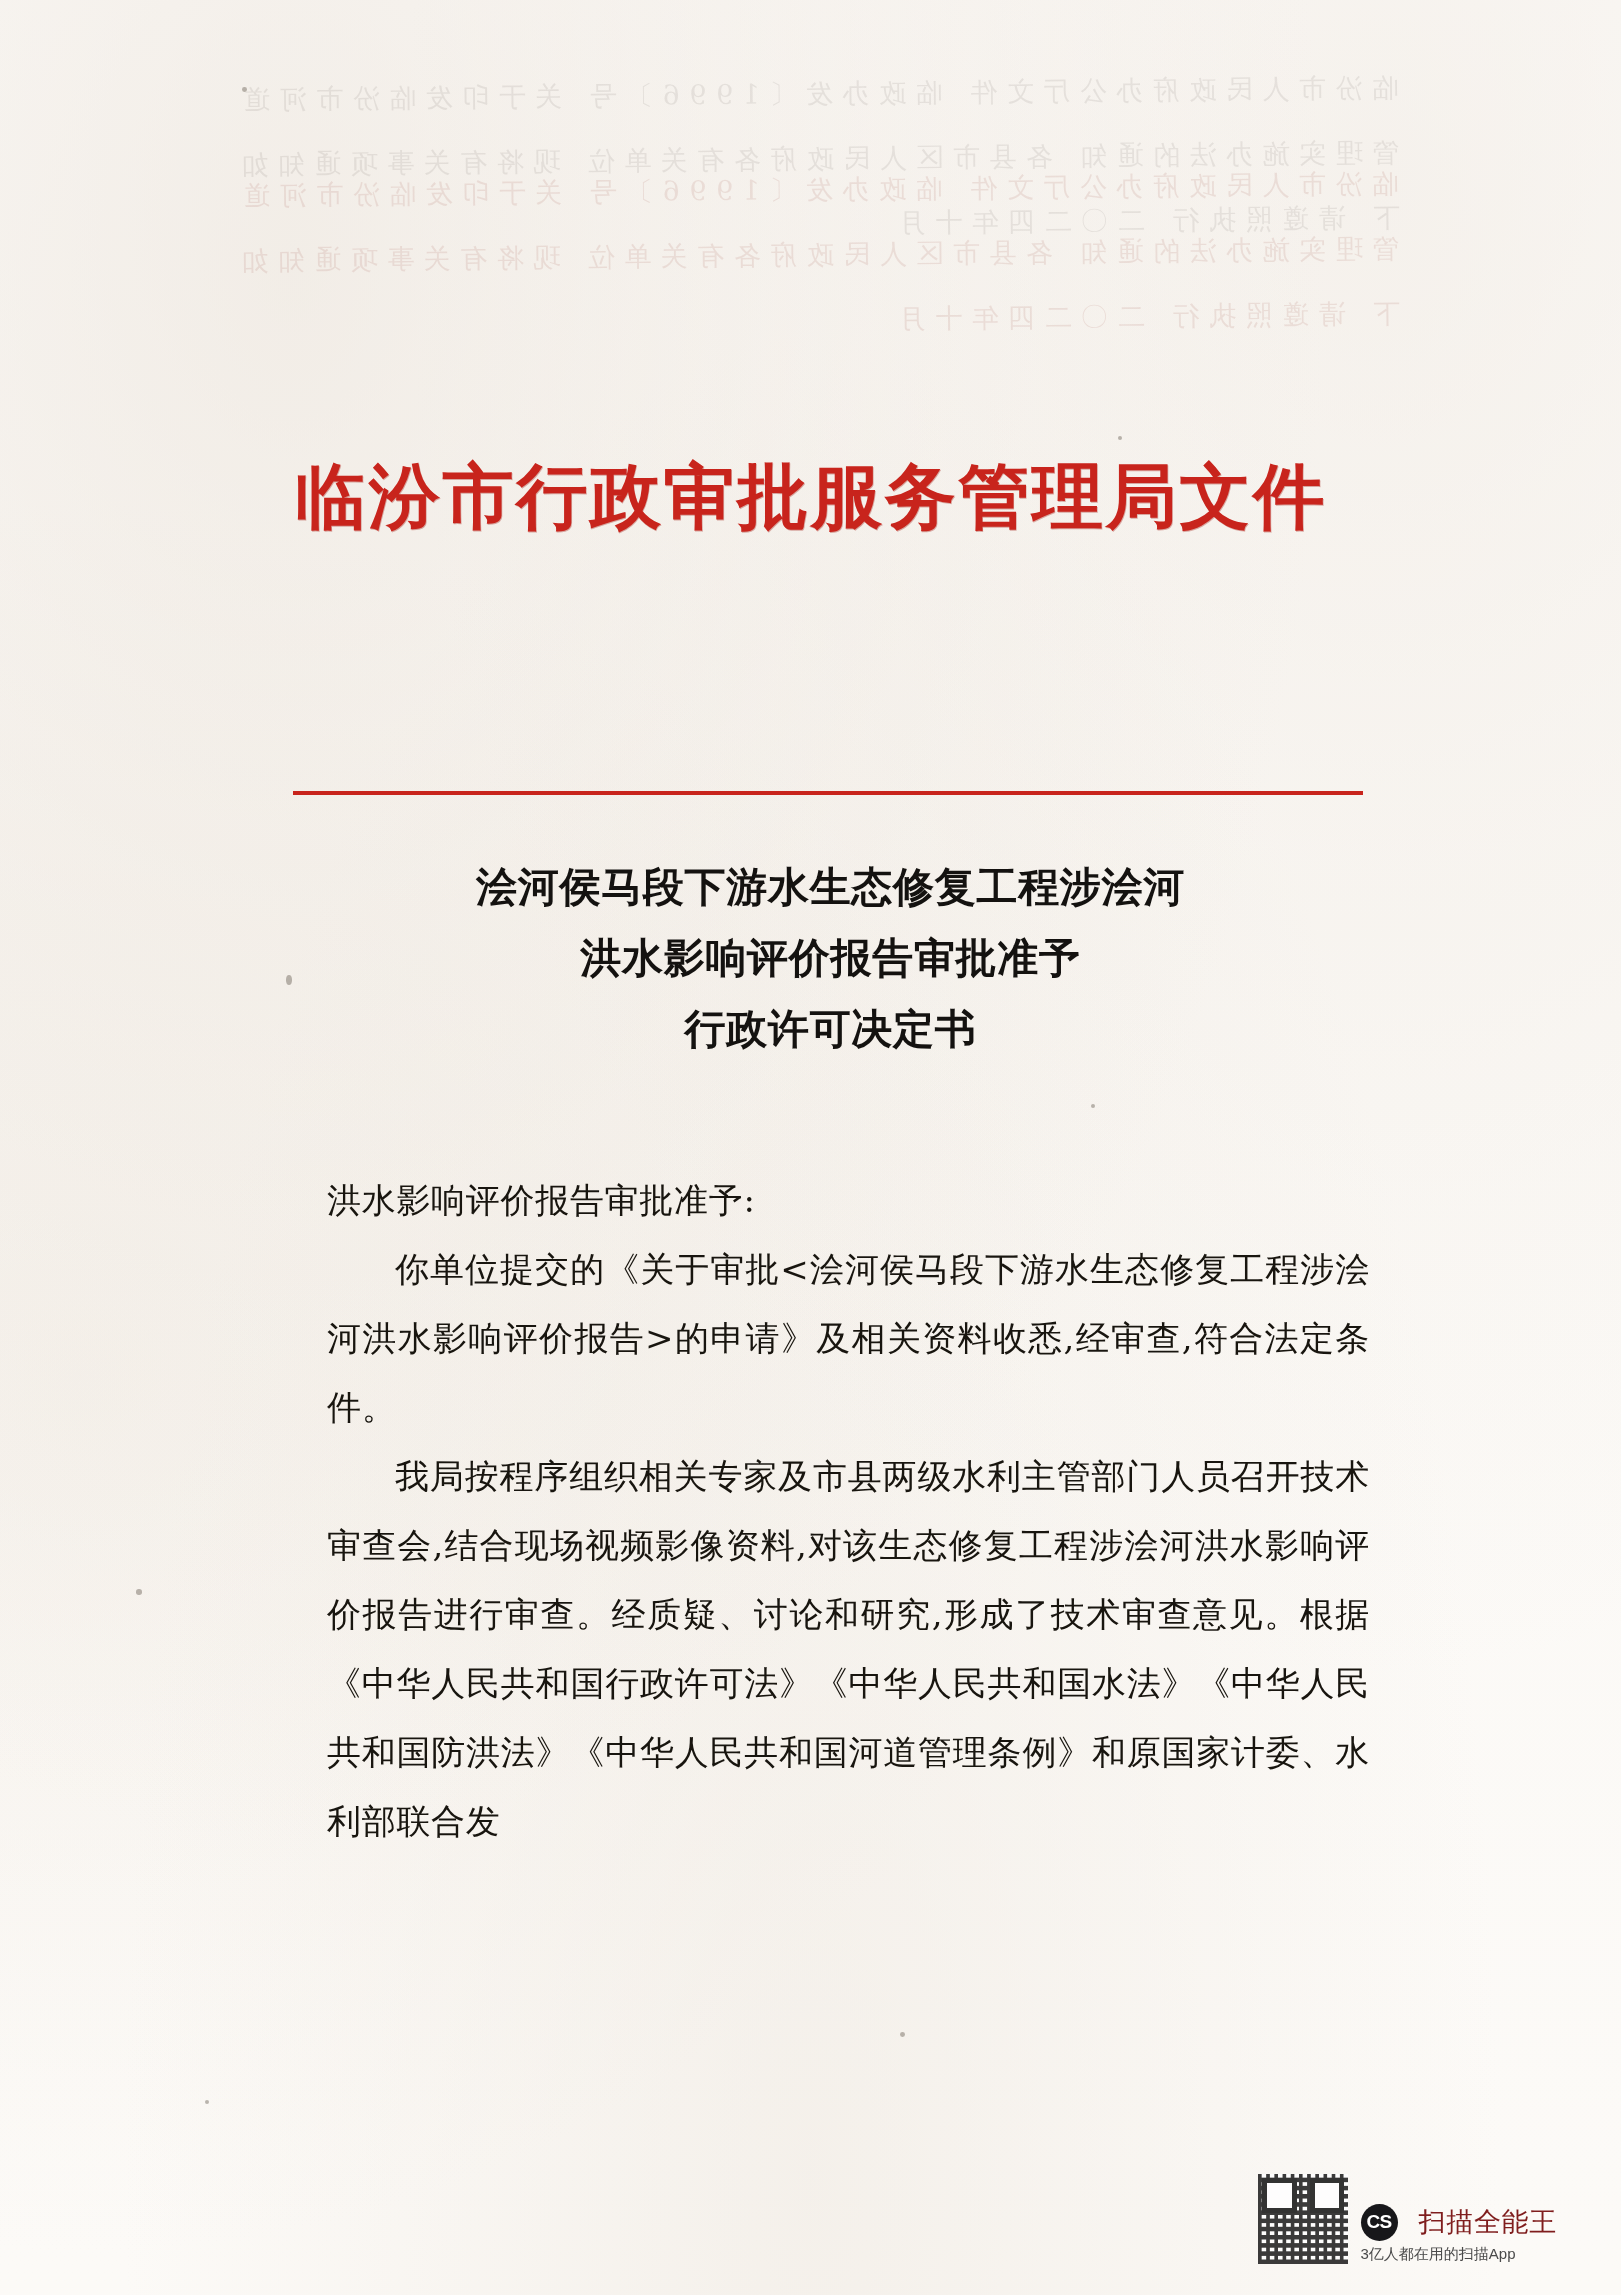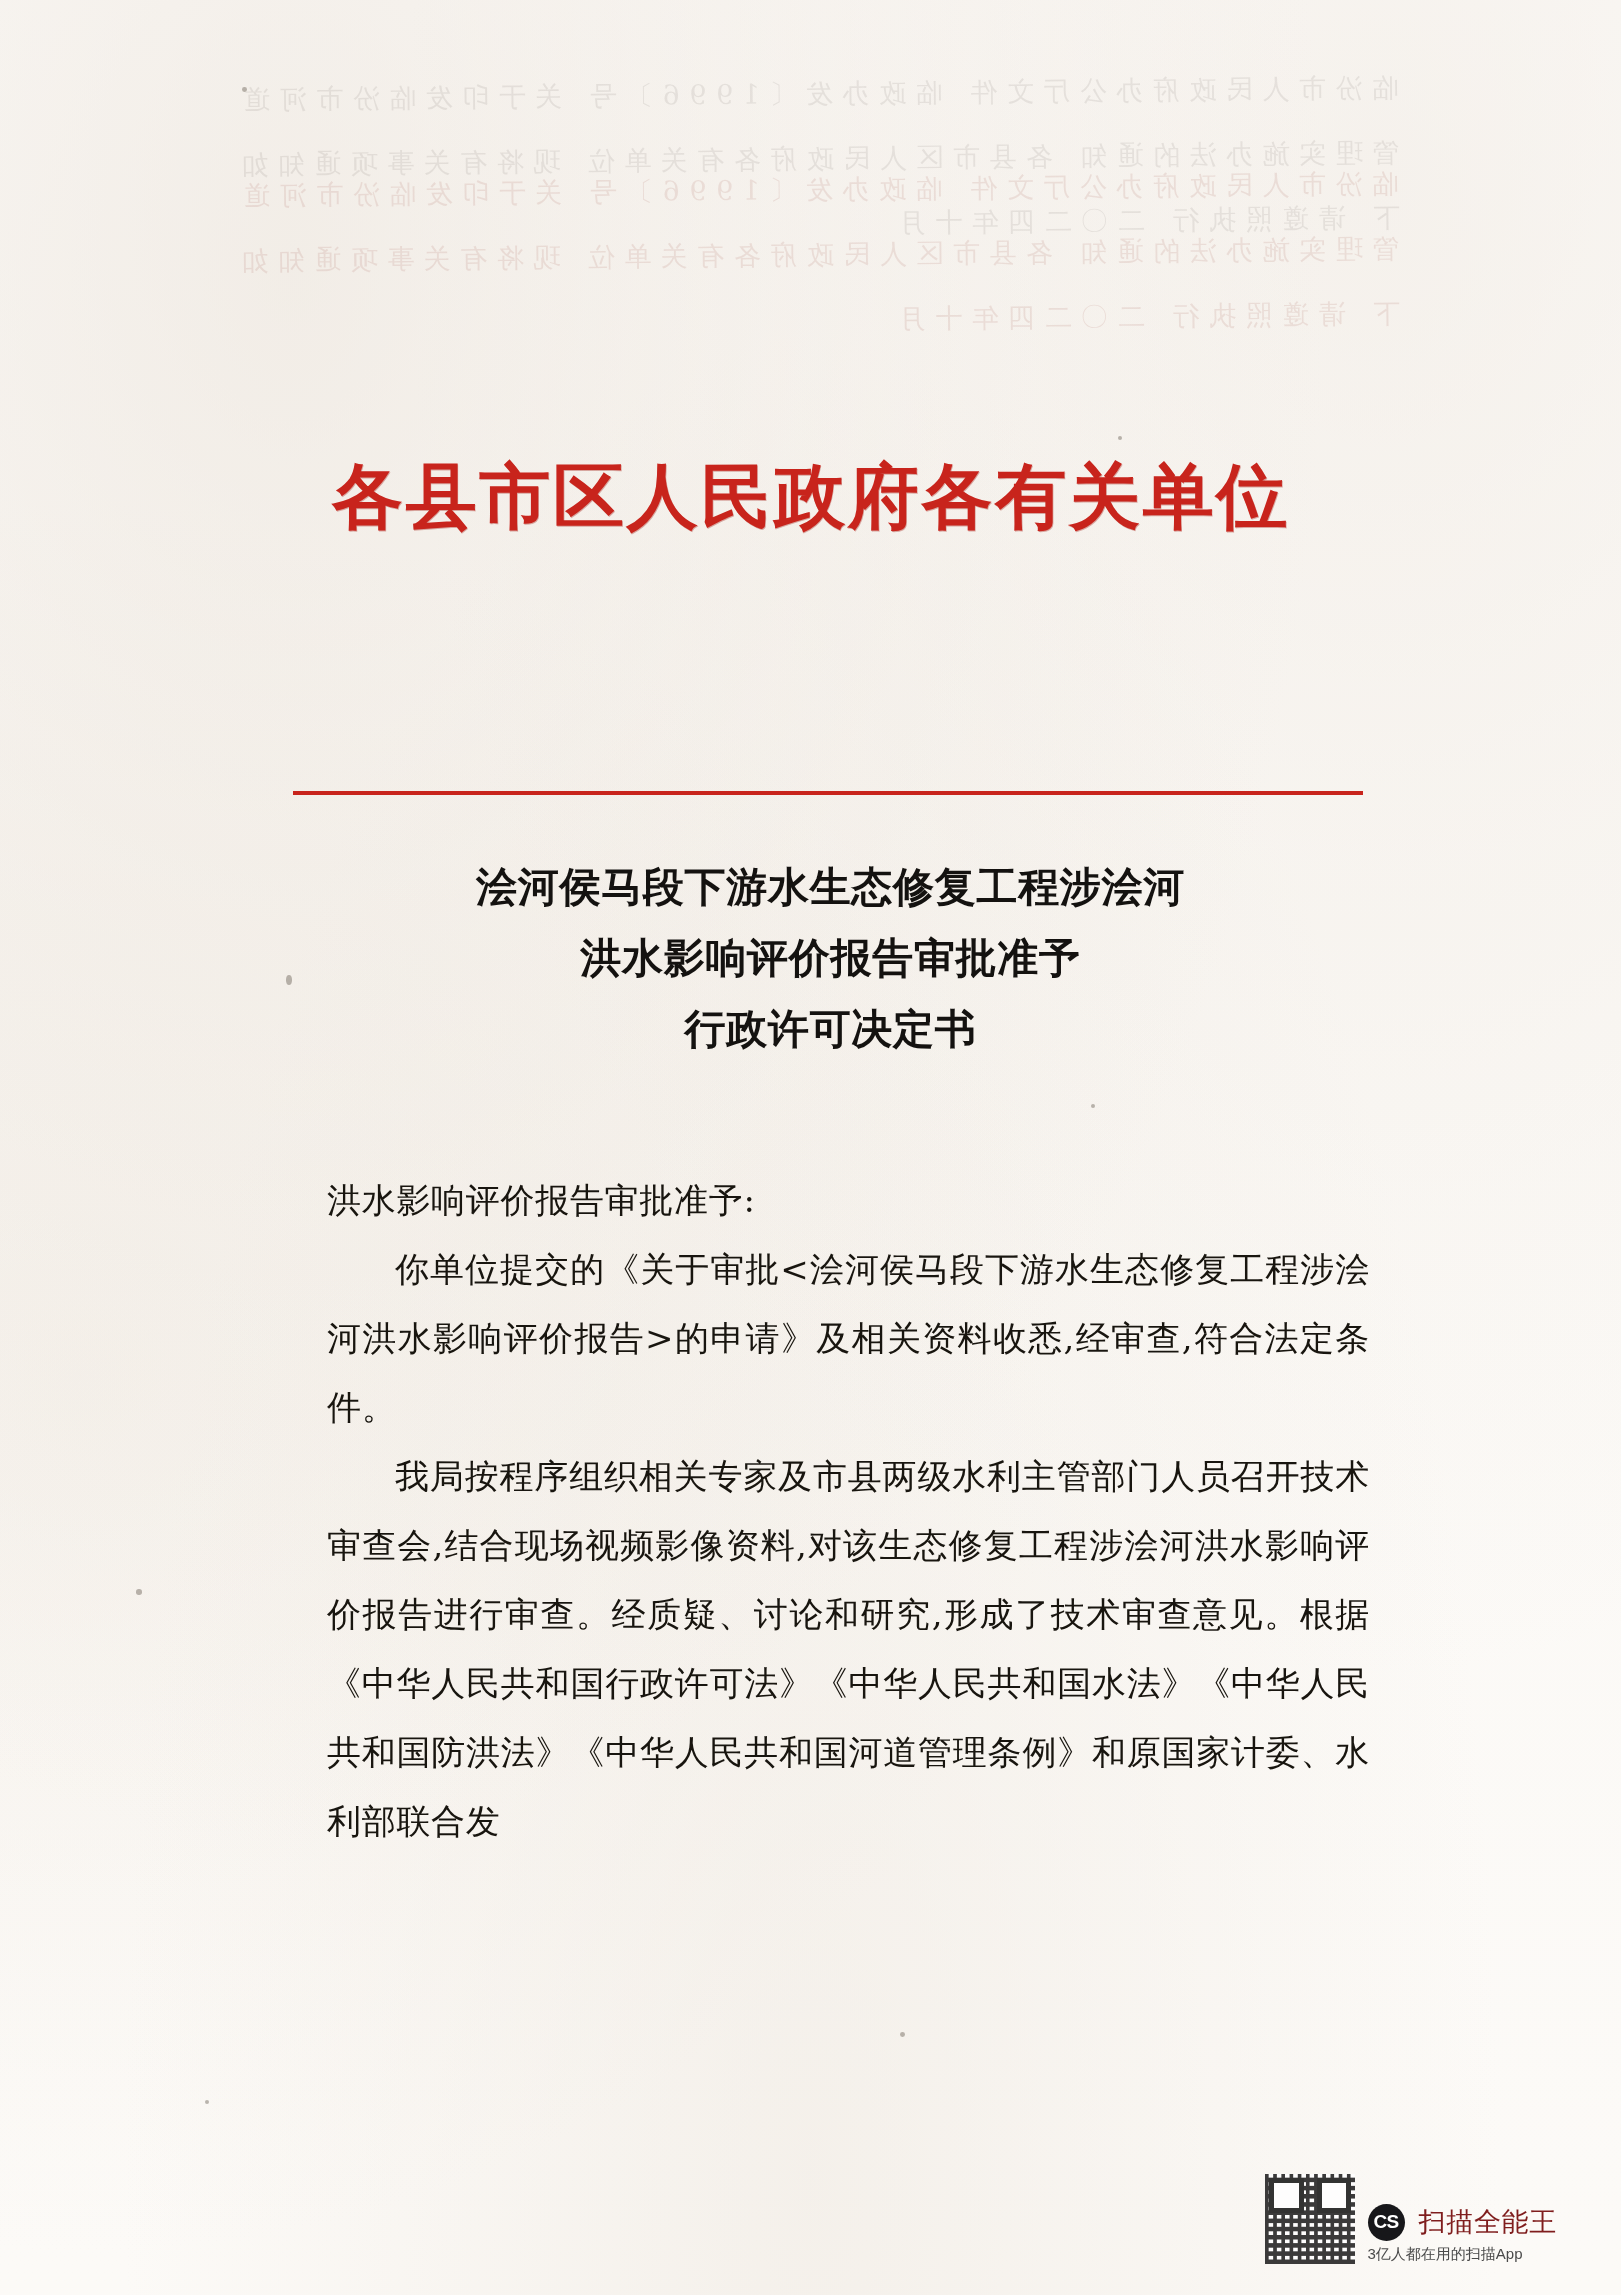--- a/index.html
+++ b/index.html
@@ -143,21 +143,21 @@
     content: "";
     position: absolute;
     width: 24.5px;
     height: 24.5px;
     border: 5.5px solid #111;
     background: #fff;
   }
   .qr::before { top: 4.1px; left: 4.1px; }
   .qr::after { top: 4.1px; right: 4.1px; }
   .cs-right { display: flex; flex-direction: column; align-items: flex-start; }
-  .cs-brand { display: flex; align-items: center; gap: 14px; }
+  .cs-brand { display: flex; align-items: center; gap: 21px; }
   .cs-logo {
     width: 37px; height: 37px;
     border-radius: 50%;
     background: #17171a;
     color: #fff;
     font-size: 19px;
     font-weight: bold;
     display: flex; align-items: center; justify-content: center;
     font-family: "Liberation Sans", sans-serif;
     letter-spacing: -0.7px;
@@ -196,21 +196,21 @@
 
   <div class="speck" style="top:87px;left:242px;width:4.8px;height:4.8px;"></div>
   <div class="speck" style="top:436px;left:1118px;width:4.1px;height:4.1px;"></div>
   <div class="speck" style="top:975px;left:286px;width:6.1px;height:9.5px;"></div>
   <div class="speck" style="top:1104px;left:1091px;width:4.1px;height:4.1px;"></div>
   <div class="speck" style="top:1589px;left:136px;width:5.5px;height:5.5px;"></div>
   <div class="speck" style="top:2032px;left:900px;width:4.8px;height:4.8px;"></div>
   <div class="speck" style="top:2100px;left:205px;width:4.1px;height:4.1px;"></div>
 
   <div class="doc-header">
-    <div class="doc-title">各县市区人民政府各有关单位</div>
+    <div class="doc-title">临汾市行政审批服务管理局文件</div>
   </div>
 
 
   <div class="red-rule"></div>
 
   <div class="subject">
     <div>浍河侯马段下游水生态修复工程涉浍河</div>
     <div>洪水影响评价报告审批准予</div>
     <div>行政许可决定书</div>
   </div>

